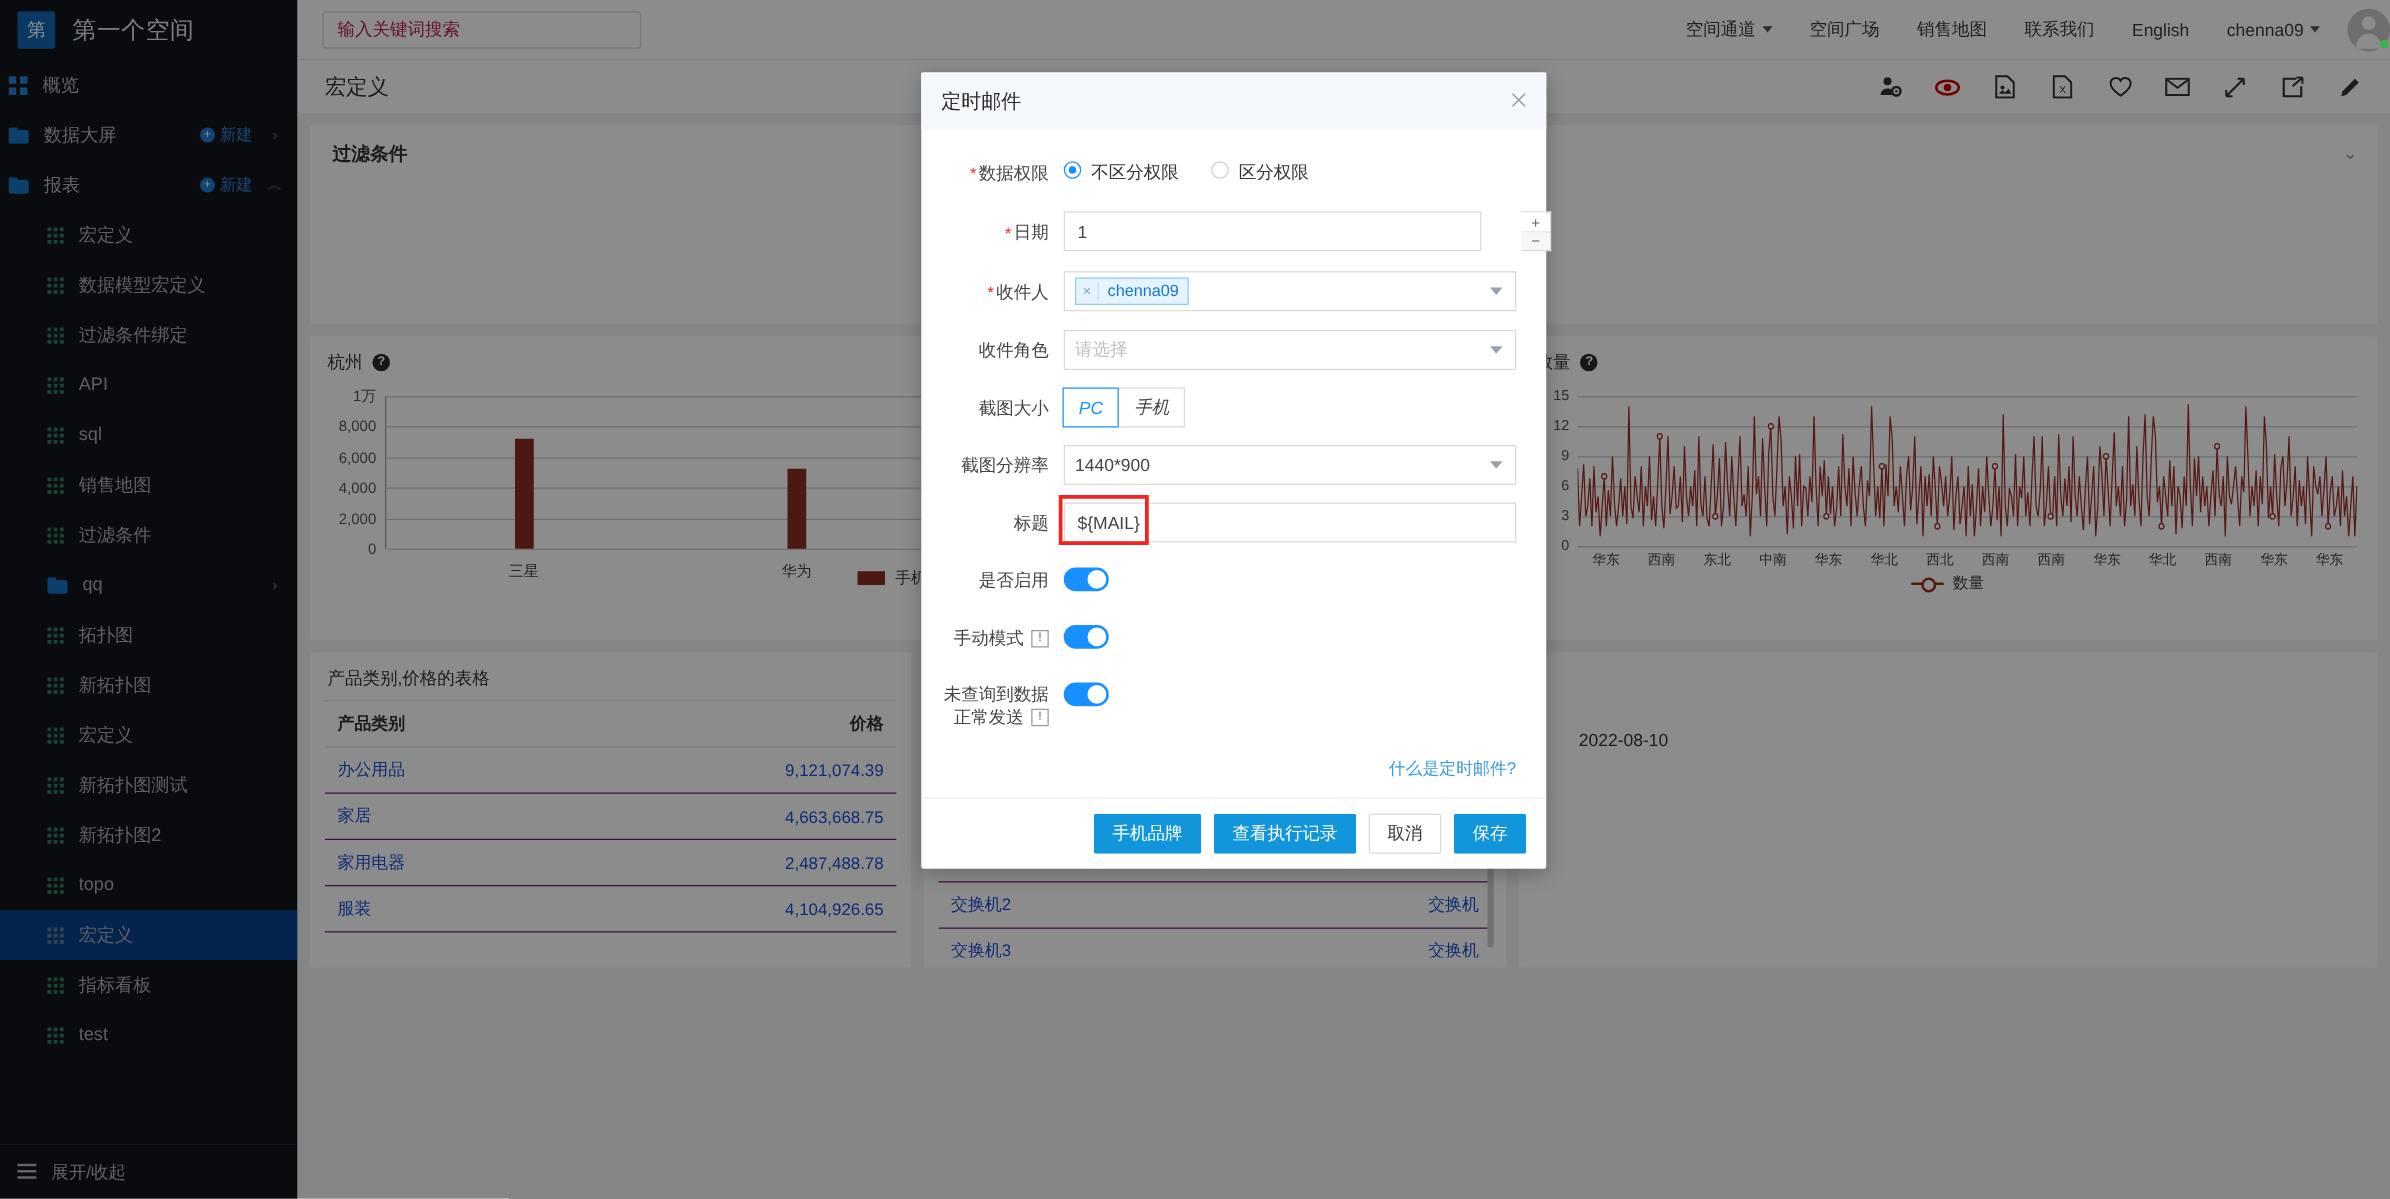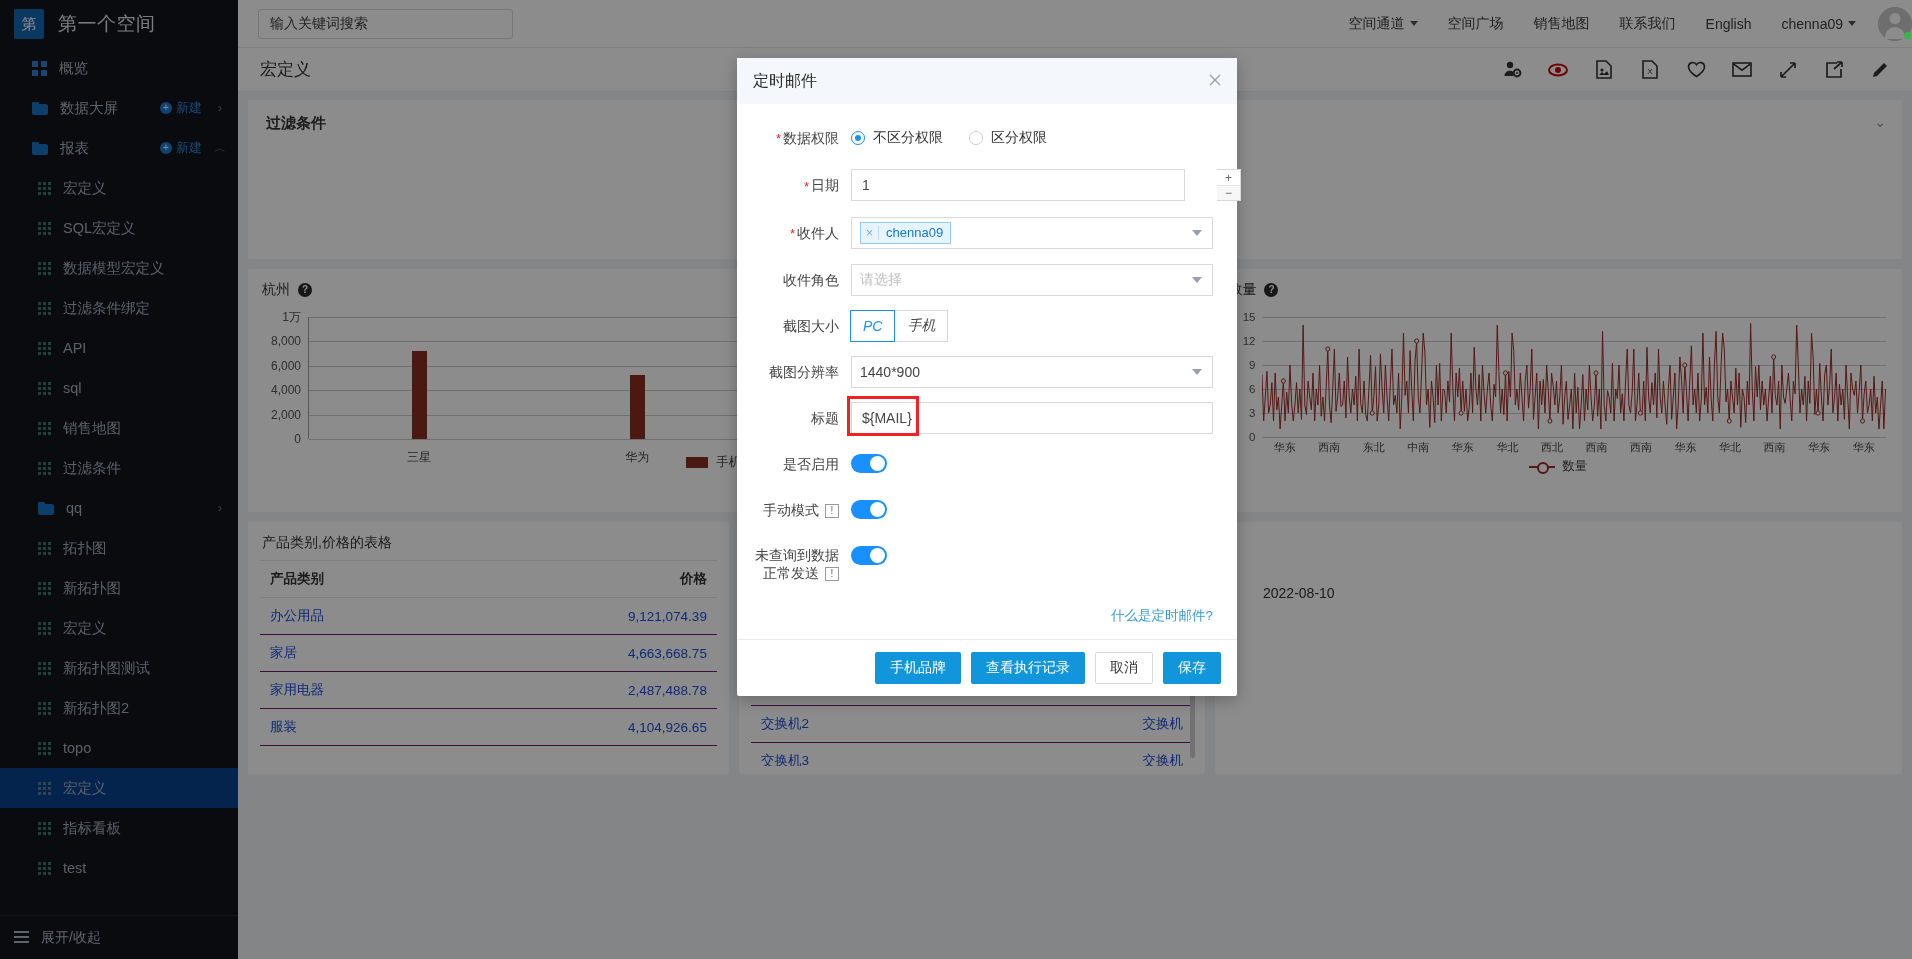--- a/index.html
+++ b/index.html
@@ -22,21 +22,21 @@
   .brand { display: flex; align-items: center; height: 48px; padding-left: 14px; gap: 14px; }
   .brand-logo {
     width: 30px; height: 30px; background: #1268b3; color: #fff;
     display: flex; align-items: center; justify-content: center;
     font-size: 15px; border-radius: 2px;
   }
   .brand-title { font-size: 19px; color: #dfe4ea; letter-spacing: .5px; }
   .nav { font-size: 14.5px; }
   .nav-row {
     display: flex; align-items: center; height: 40px;
-    padding-left: 32px; padding-right: 12px; gap: 12px; cursor: pointer; position: relative;
+    padding-left: 7px; padding-right: 12px; gap: 12px; cursor: pointer; position: relative;
   }
   .nav-row.indent { padding-left: 38px; gap: 12px; }
   .nav-row.selected { background: #08428f; }
   .nav-row.selected .nav-label { color: #9fb8d8; }
   .nav-label { flex: 1; color: #b0b7c3; white-space: nowrap; overflow: hidden; text-overflow: ellipsis; }
   .nav-row.indent .nav-label { color: #a7aebb; }
   .icon-grid4 { width: 15px; height: 15px; display: grid; grid-template-columns: 6px 6px; grid-template-rows: 6px 6px; gap: 3px; }
   .icon-grid4 i { background: #2f7fd1; display: block; }
   .icon-folder { width: 16px; height: 13px; position: relative; }
   .icon-folder::before { content:""; position: absolute; left:0; top:2px; width:16px; height:11px; background:#1673c4; border-radius: 1px 2px 2px 2px; }
@@ -55,21 +55,21 @@
   .icon-collapse { width: 15px; height: 13px; position: relative; }
   .icon-collapse::before{content:"";position:absolute;left:0;top:0;width:15px;height:2px;background:#b0b7c3;box-shadow:0 5px 0 #b0b7c3, 0 10px 0 #b0b7c3;}
 
   
   .topbar {
     position: absolute; left: 238px; top: 0; right: 0; height: 48px;
     background: #fff; display: flex; align-items: center; border-bottom: 1px solid #e8e8e8;
   }
   .search-box {
     margin-left: 20px; width: 255px; height: 30px; border: 1px solid #d9d9d9; border-radius: 3px;
-    display: flex; align-items: center; padding: 0 11px; font-size: 14px; color: #404040; background: #fff;
+    display: flex; align-items: center; padding: 0 11px; font-size: 14px; color: #be185d; background: #fff;
   }
   .topnav { margin-left: auto; display: flex; align-items: center; gap: 30px; padding-right: 22px; font-size: 14px; color: #3c3c3c; }
   .topnav .item { display: flex; align-items: center; gap: 5px; cursor: pointer; white-space: nowrap; }
   .caret-down { width:0;height:0;border-left:4px solid transparent;border-right:4px solid transparent;border-top:5px solid #555; }
   .avatar { width: 34px; height: 34px; border-radius: 50%; background: #c8c8c8; position: relative; }
   .avatar::before{content:"";position:absolute;left:50%;top:6px;transform:translateX(-50%);width:11px;height:11px;border-radius:50%;background:#fff;}
   .avatar::after{content:"";position:absolute;left:50%;top:20px;transform:translateX(-50%);width:20px;height:12px;border-radius:10px 10px 0 0;background:#fff;}
   .avatar .dot{position:absolute;right:1px;bottom:2px;width:7px;height:7px;border-radius:50%;background:#3ab54a;z-index:3;}
 
   
@@ -159,21 +159,21 @@
   }
   .modal-close { position: absolute; right: 14px; top: 14px; width: 16px; height: 16px; cursor: pointer; color:#9aa0ab; }
   .modal-body { padding: 18px 24px 4px 6px; }
   .frow { display: flex; align-items: flex-start; margin-bottom: 14px; }
   .flabel { width: 108px; text-align: right; padding-right: 12px; font-size: 14px; color:#444; line-height: 32px; }
   .flabel.two { line-height: 18px; padding-top: 6px; }
   .req::before { content: "*"; color: #f5222d; margin-right: 2px; font-size: 13px; vertical-align: middle;}
   .fctl { flex: 1; position: relative; }
 
   .radios { display:flex; align-items:center; gap: 26px; height: 32px; }
-  .radio { display:flex; align-items:center; gap:8px; font-size:14px; color:#333; cursor:pointer; }
+  .radio { display:flex; gap:8px; font-size:14px; color:#333; cursor:pointer; }
   .rdot { width: 14px; height: 14px; border-radius: 50%; border: 1px solid #cfcfcf; background:#fff; position: relative; }
   .rdot.on { border-color: #1890ff; }
   .rdot.on::after { content:""; position:absolute; left:3px; top:3px; width:6px; height:6px; border-radius:50%; background:#1890ff;}
 
   .inp { width: 100%; height: 32px; border: 1px solid #d9d9d9; background:#fff; font-size:14px; color:#444;
          display:flex; align-items:center; padding: 0 10px; }
   .stepper { position:absolute; right: -28px; top: 0; width: 24px; height: 32px; border:1px solid #d9d9d9; border-left:none;
              display:flex; flex-direction:column; }
   .stepper div { flex:1; display:flex; align-items:center; justify-content:center; font-size:12px; color:#666; background:#f7f7f7; cursor:pointer;}
   .stepper div:first-child { border-bottom: 1px solid #e3e3e3; background:#fff;}
@@ -250,34 +250,20 @@
               <i></i>
               <i></i>
               <i></i>
               <i></i>
               <i></i>
               <i></i>
               <i></i>
               <i></i>
             </span>
             <span class="nav-label">宏定义</span>
-          </div>
-          <div class="nav-row indent">
-            <span class="icon-grid9">
-              <i></i>
-              <i></i>
-              <i></i>
-              <i></i>
-              <i></i>
-              <i></i>
-              <i></i>
-              <i></i>
-              <i></i>
-            </span>
-            <span class="nav-label">SQL宏定义</span>
           </div>
           <div class="nav-row indent">
             <span class="icon-grid9">
               <i></i>
               <i></i>
               <i></i>
               <i></i>
               <i></i>
               <i></i>
               <i></i>

